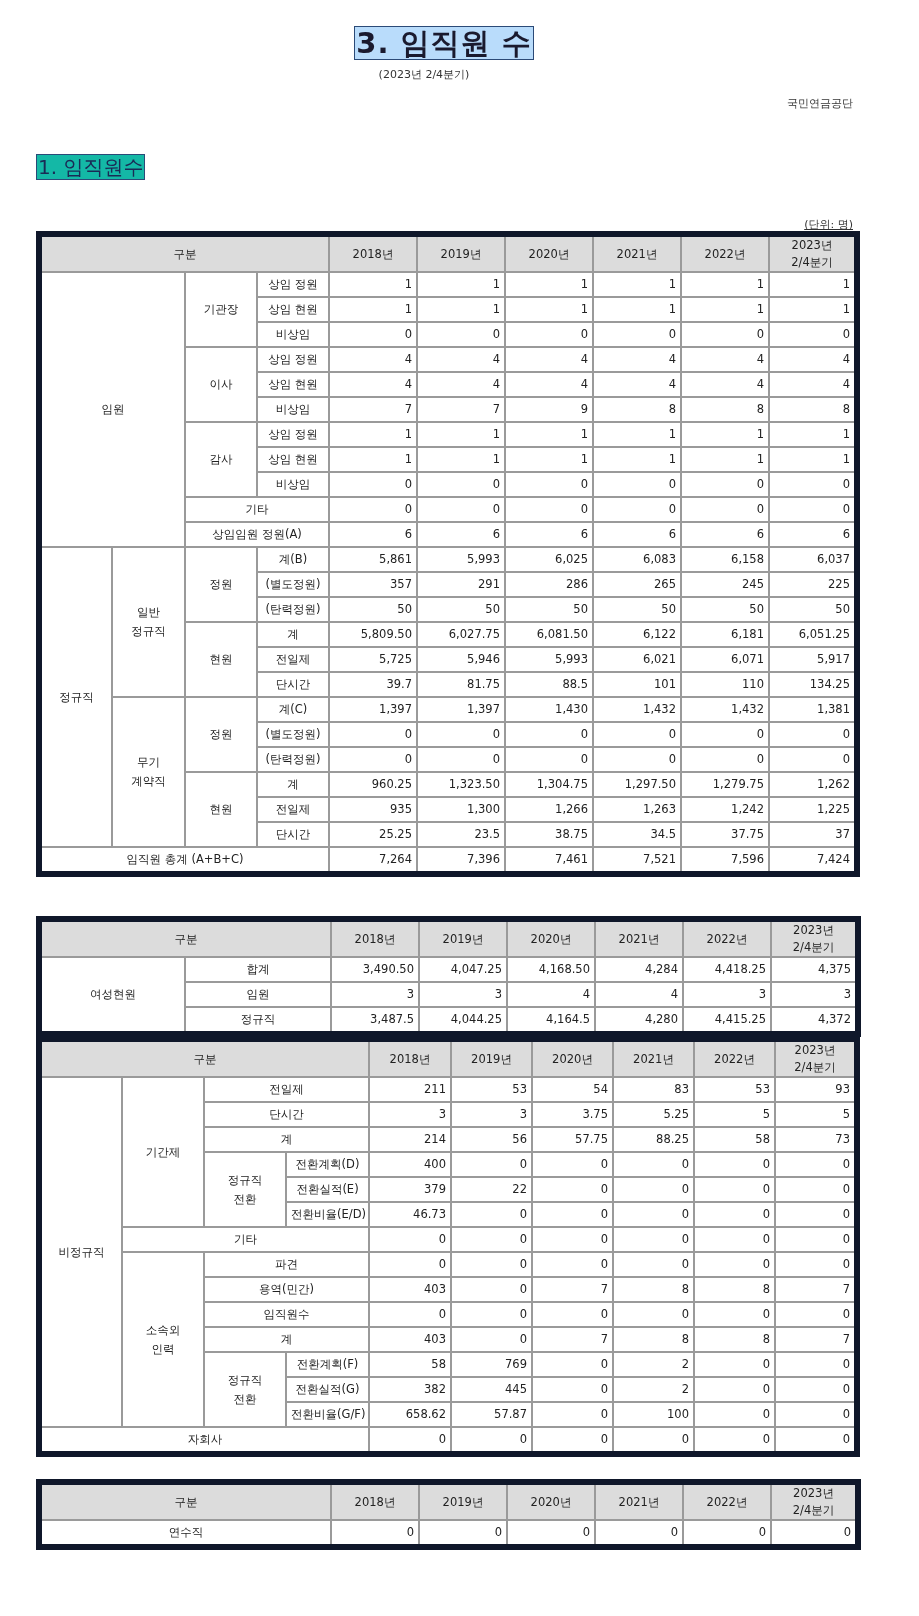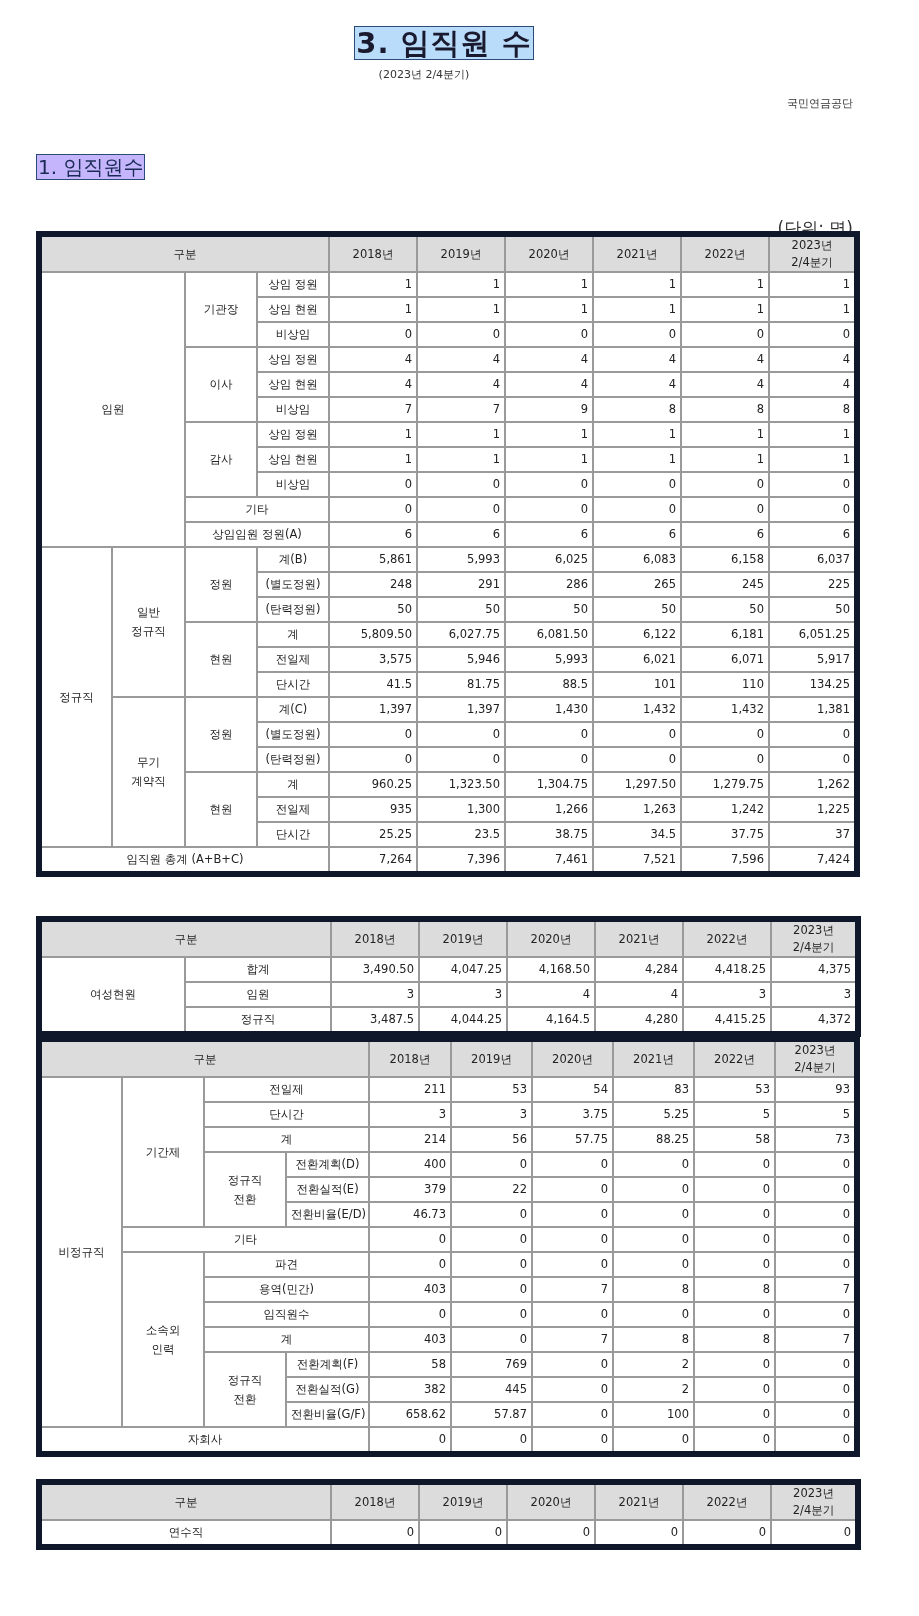--- a/index.html
+++ b/index.html
@@ -1,22 +1,22 @@
 <!DOCTYPE html>
 <html><head>
 <meta charset="utf-8">
 <style>
   html, body { margin: 0; padding: 0; background: #ffffff; }
   body { width: 919px; height: 1616px; position: relative; font-family: "DejaVu Sans", sans-serif; color: #222; overflow: hidden; }
   .title-wrap { position: absolute; top: 26px; left: 0; width: 888px; text-align: center; }
   .title { display: inline-block; font-size: 29px; font-weight: bold; color: #1a1a2e; background: #b9dcfb; border: 1px solid #2b4a77; padding: 0 1px; line-height: 32px; letter-spacing: 1px; }
   .subtitle { position: absolute; top: 67px; left: 0; width: 848px; text-align: center; font-size: 11px; color: #333; }
   .org { position: absolute; top: 96px; right: 66px; font-size: 11px; color: #333; }
-  .section-title { position: absolute; top: 154px; left: 36px; font-size: 20px; color: #1a2a55; background: #c4b5fd; border: 1px solid #2b4a77; line-height: 24px; padding: 0 1px; }
-  .unit { position: absolute; top: 217px; right: 66px; font-size: 17px; color: #333; text-decoration: underline; }
+  .section-title { position: absolute; top: 154px; left: 36px; font-size: 20px; color: #1a2a55; background: #14b8a6; border: 1px solid #2b4a77; line-height: 24px; padding: 0 1px; }
+  .unit { position: absolute; top: 217px; right: 66px; font-size: 11px; color: #333; text-decoration: underline; }
 
   table.t { position: absolute; left: 36px; border-collapse: collapse; table-layout: fixed; border: 6px solid #0f172a; font-size: 11.5px; }
   table.t td, table.t th { border: 2px solid #9a9a9a; padding: 0 4px; height: 23px; line-height: 13px; overflow: hidden; white-space: nowrap; }
   table.t th { background: #dcdcdc; font-weight: normal; text-align: center; color: #222; }
   table.t td.c { text-align: center; }
   table.t td.n { text-align: right; }
   table.t th.two { white-space: normal; line-height: 17px; font-size: 11.5px; }
   .wrap { white-space: normal !important; line-height: 19px !important; }
 </style>
 </head>
@@ -163,21 +163,21 @@
         <td class="c">계(B)</td>
         <td class="n">5,861</td>
         <td class="n">5,993</td>
         <td class="n">6,025</td>
         <td class="n">6,083</td>
         <td class="n">6,158</td>
         <td class="n">6,037</td>
       </tr>
       <tr>
         <td class="c">(별도정원)</td>
-        <td class="n">248</td>
+        <td class="n">357</td>
         <td class="n">291</td>
         <td class="n">286</td>
         <td class="n">265</td>
         <td class="n">245</td>
         <td class="n">225</td>
       </tr>
       <tr>
         <td class="c">(탄력정원)</td>
         <td class="n">50</td>
         <td class="n">50</td>
@@ -191,30 +191,30 @@
         <td class="c">계</td>
         <td class="n">5,809.50</td>
         <td class="n">6,027.75</td>
         <td class="n">6,081.50</td>
         <td class="n">6,122</td>
         <td class="n">6,181</td>
         <td class="n">6,051.25</td>
       </tr>
       <tr>
         <td class="c">전일제</td>
-        <td class="n">3,575</td>
+        <td class="n">5,725</td>
         <td class="n">5,946</td>
         <td class="n">5,993</td>
         <td class="n">6,021</td>
         <td class="n">6,071</td>
         <td class="n">5,917</td>
       </tr>
       <tr>
         <td class="c">단시간</td>
-        <td class="n">41.5</td>
+        <td class="n">39.7</td>
         <td class="n">81.75</td>
         <td class="n">88.5</td>
         <td class="n">101</td>
         <td class="n">110</td>
         <td class="n">134.25</td>
       </tr>
       <tr>
         <td class="c wrap" rowspan="6"><span>무기</span><br><span>계약직</span></td>
         <td class="c" rowspan="3">정원</td>
         <td class="c">계(C)</td>

